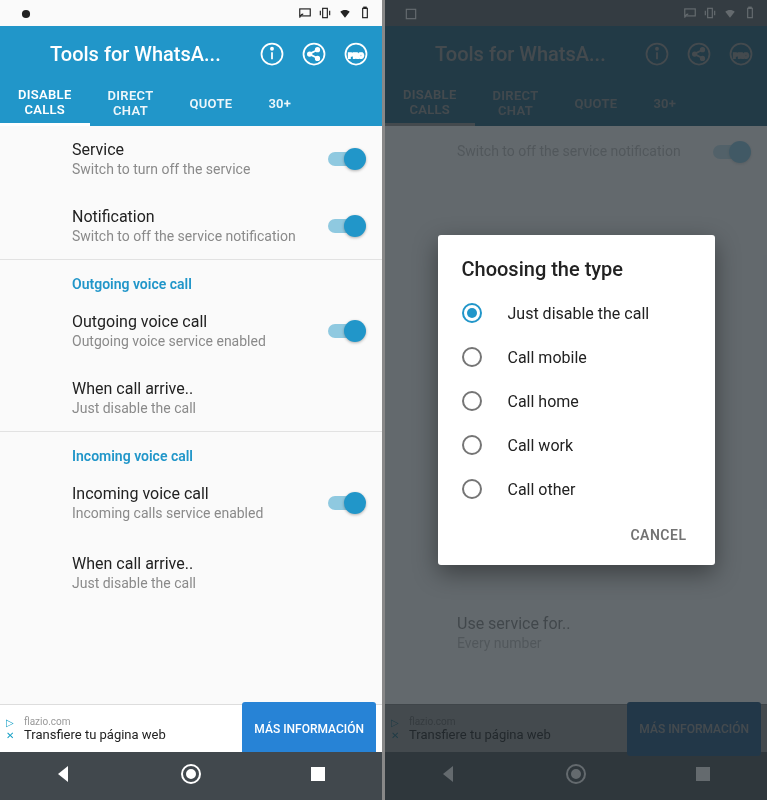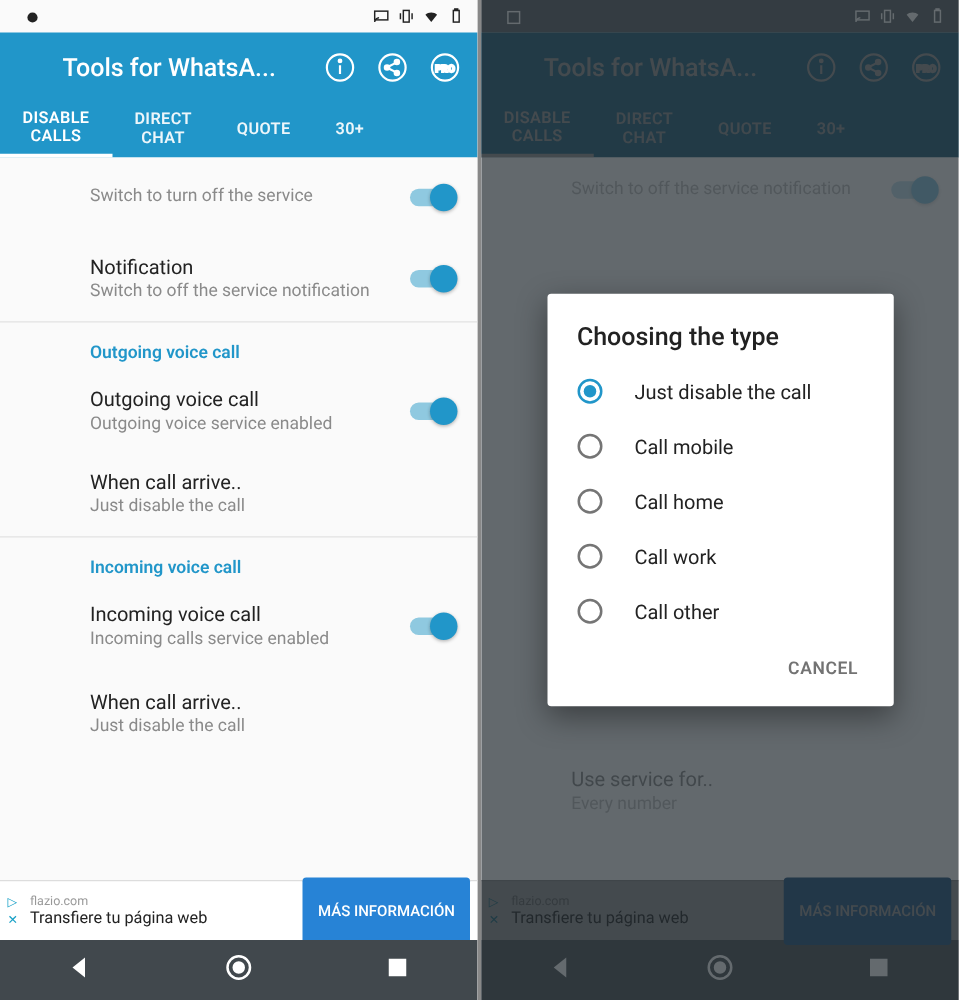--- a/index.html
+++ b/index.html
@@ -120,20 +120,21 @@
       <div class="tab" style="white-space:pre;">DIRECT
 CHAT</div>
       <div class="tab">QUOTE</div>
       <div class="tab">30+</div>
     </div>
   </div>
 
   <div class="content">
     <div class="row">
       <div class="txt">
+          <div class="title">Service</div>
           <div class="sub">Switch to turn off the service</div>
         </div>
       <div class="switch">
           <div class="track"></div>
           <div class="thumb"></div>
         </div>
     </div>
     <div class="row">
       <div class="txt">
           <div class="title">Notification</div>

